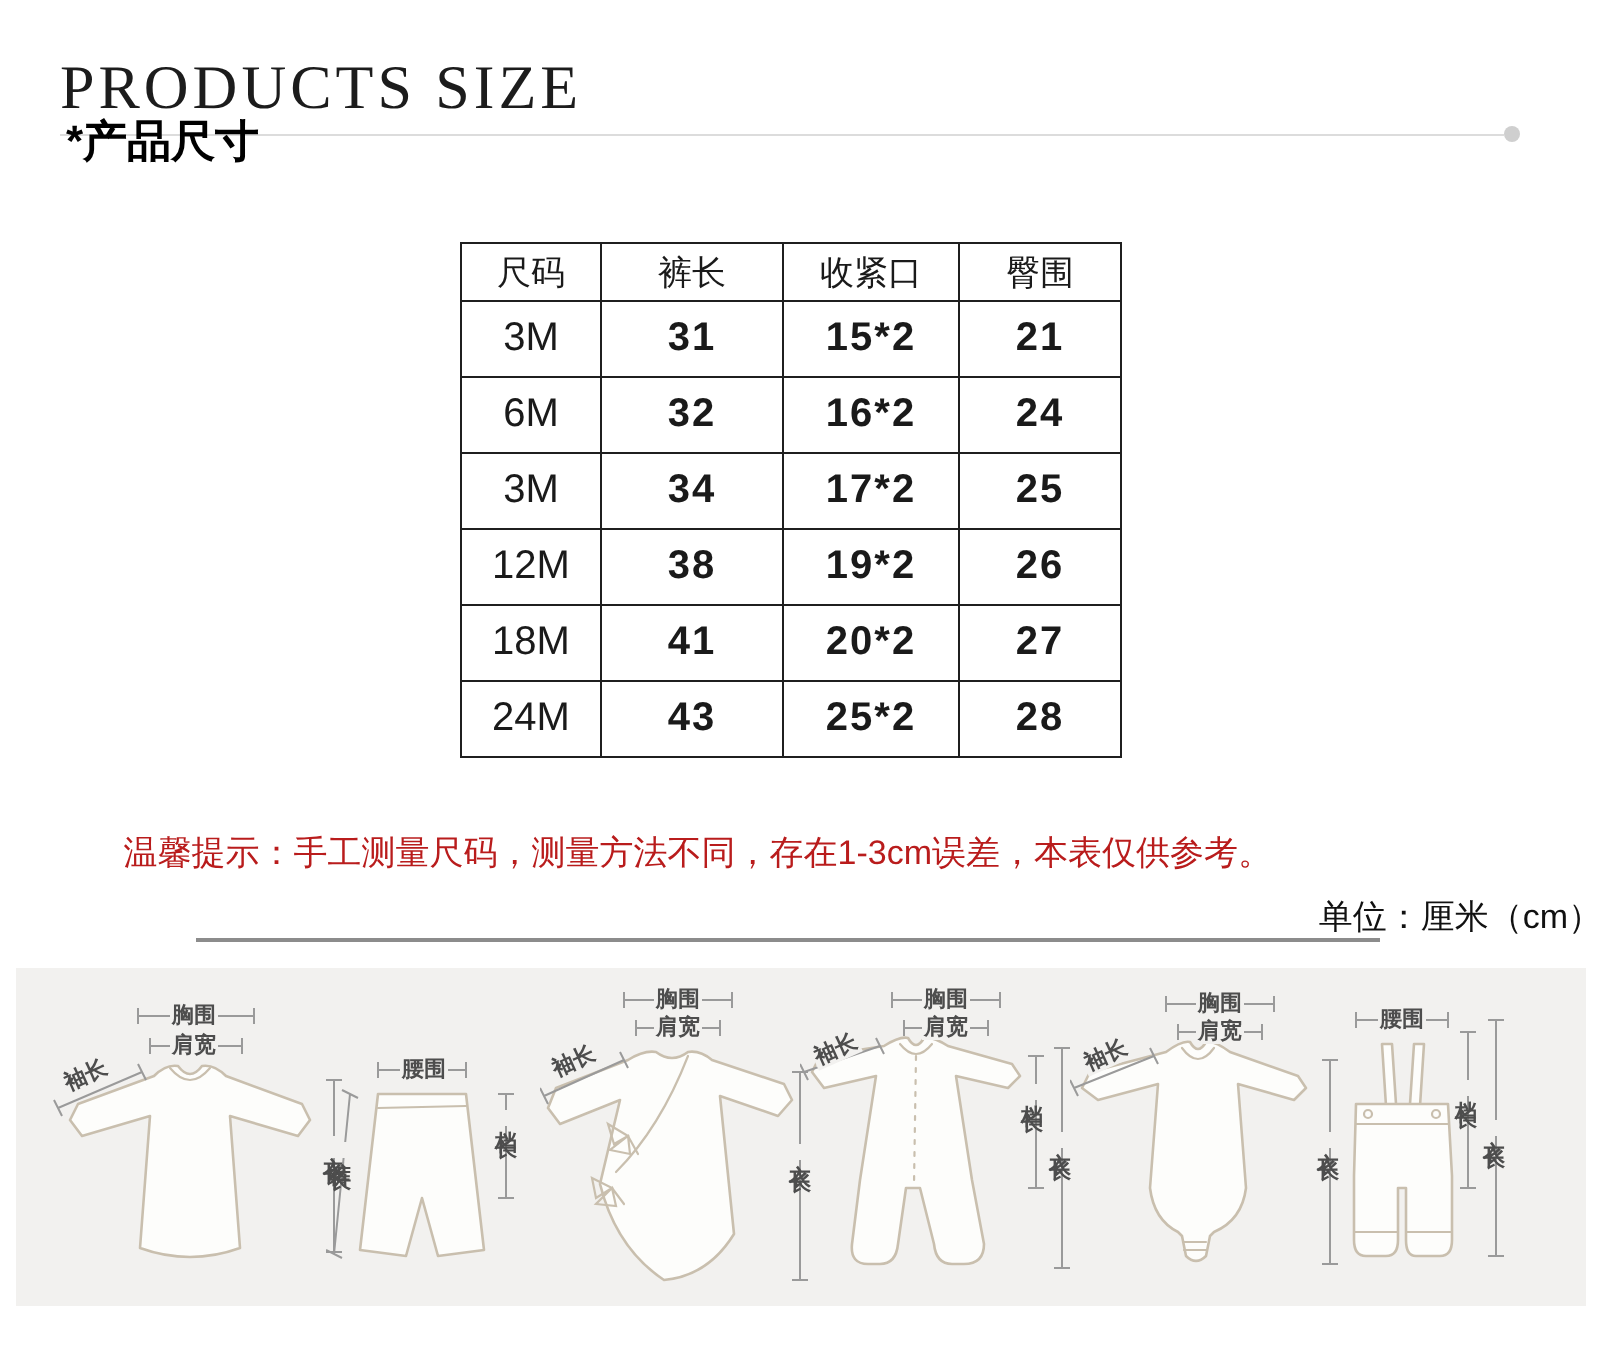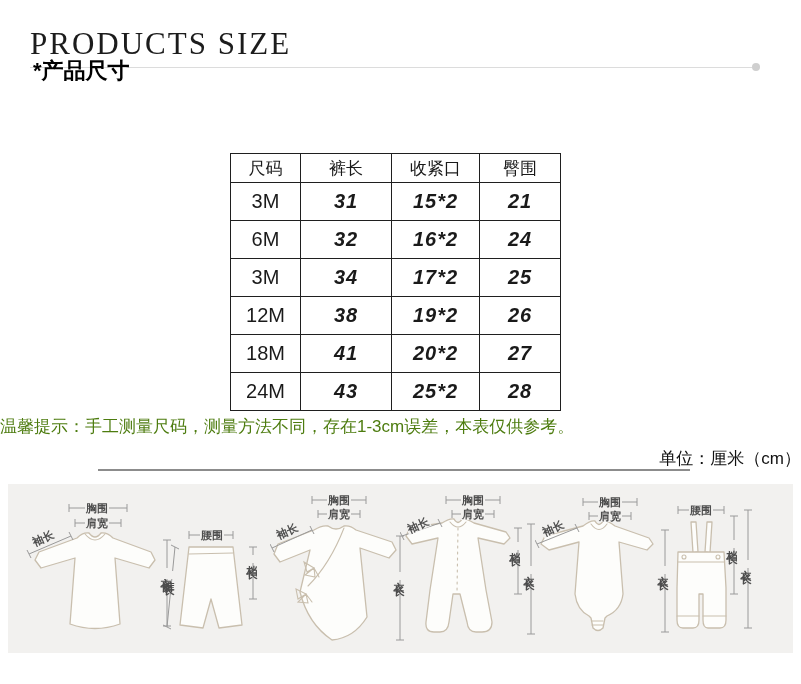--- a/index.html
+++ b/index.html
@@ -5,29 +5,29 @@
   html,body{margin:0;padding:0;background:#fff;}
   #page{position:relative;width:801px;height:684px;background:#ffffff;overflow:hidden;
         font-family:"Liberation Sans",sans-serif;color:#1a1a1a;}
   
   .title{position:absolute;left:30px;top:26px;font-family:"Liberation Serif",serif;
          font-size:31px;letter-spacing:2px;color:#1c1c1c;font-weight:400;}
   .title-rule{position:absolute;left:30px;top:67px;width:722px;height:1px;background:#dcdcdc;}
   .title-rule-dot{position:absolute;left:752px;top:63px;width:8px;height:8px;border-radius:50%;background:#cfcfcf;}
   .subtitle{position:absolute;left:33px;top:56px;font-size:22px;font-weight:bold;color:#000;}
   
-  table.size{position:absolute;left:230px;top:153px;border-collapse:collapse;table-layout:fixed;}
+  table.size{position:absolute;left:230px;top:121px;border-collapse:collapse;table-layout:fixed;}
   table.size td,table.size th{border:1px solid #1f1f1f;text-align:center;vertical-align:middle;padding:0;}
   table.size th{height:28px;font-size:17px;font-weight:400;}
   table.size td{height:37px;font-size:20px;}
   td.sz{font-weight:400;}
-  td.val{font-weight:bold;letter-spacing:1px;font-style:italic;}
+  td.val{font-weight:bold;letter-spacing:1px;}
   .c0{width:69px;} .c1{width:90px;} .c2{width:87px;} .c3{width:80px;}
   
-  .tip{position:absolute;left:0;top:415px;width:636px;text-align:left;font-size:17px;color:#4d7c0f;}
+  .tip{position:absolute;left:0;top:415px;width:636px;text-align:right;font-size:17px;color:#b91c1c;}
   .unit{position:absolute;left:0;top:447px;width:801px;text-align:right;font-size:17px;color:#111;}
   .divider{position:absolute;left:98px;top:469px;width:592px;height:2px;background:#8c8c8c;}
   
   .panel{position:absolute;left:8px;top:484px;width:785px;height:169px;background:#f2f1ef;}
   .diagram{position:absolute;}
   .diagram svg{position:absolute;left:0;top:0;}
   .dlabel{position:absolute;font-size:11px;font-weight:600;color:#4d4d4d;background:#f2f1ef;
           line-height:12px;padding:0 1px;white-space:nowrap;}
   .dlabel.v{writing-mode:vertical-rl;text-orientation:upright;letter-spacing:3px;padding:1px 0;}
   .dlabel.rot{transform:rotate(-24deg);}

